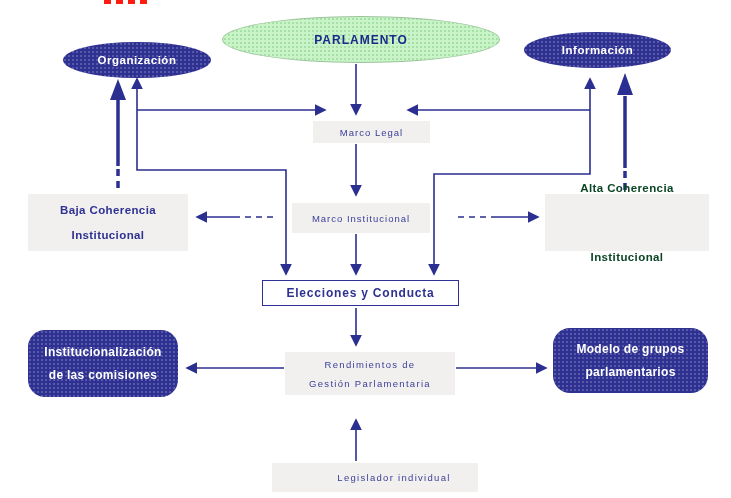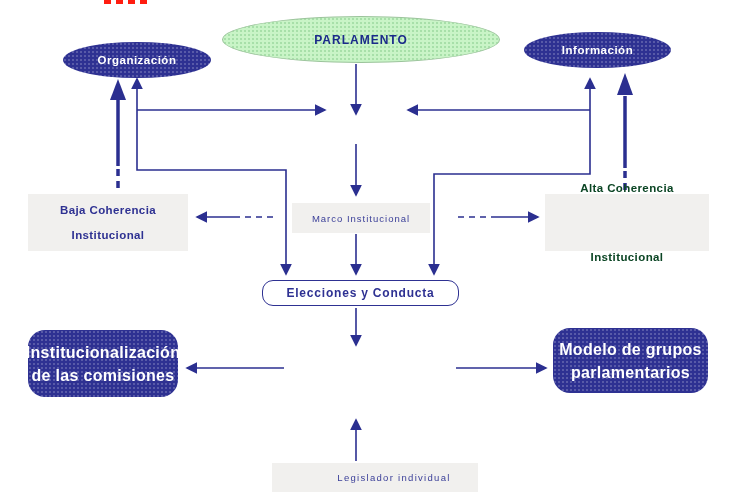--- a/index.html
+++ b/index.html
@@ -24,21 +24,21 @@
     background-image:radial-gradient(rgba(80,170,90,0.28) 1px, rgba(0,0,0,0) 1.3px);
     background-size:4px 4px;
   }
   .gray-box{background:#f1f0ee;color:#3c4099;}
   .rounded{border-radius:17px;}
   .parlamento-label{color:#1b2a8a;font-weight:bold;font-size:12px;letter-spacing:1px;}
   .oval-label{font-size:11.5px;letter-spacing:0.5px;}
   .small-label{font-size:9.5px;letter-spacing:1px;}
   .bold-navy{color:#2e3192;font-weight:bold;font-size:11.5px;letter-spacing:0.4px;line-height:25px;}
   .bold-green{color:#0b4524;font-weight:bold;font-size:11.5px;letter-spacing:0.4px;line-height:25px;gap:44px;}
-  .white-two-line{font-size:16px;letter-spacing:0.3px;line-height:23px;}
+  .white-two-line{font-size:12px;letter-spacing:0.3px;line-height:23px;}
   .elecciones{
     background:#ffffff;border:1.6px solid #2e3192;color:#2e3192;
     font-weight:bold;font-size:12px;letter-spacing:0.8px;
   }
   .rend-label{font-size:9.5px;letter-spacing:1.3px;line-height:19px;}
   .red-mark{position:absolute;top:0;width:7px;height:4px;background:#ff1d10;z-index:2;}
 </style>
 </head>
 <body>
 
@@ -97,44 +97,51 @@
   </div>
 
   <div class="node ellipse navy-fill oval-label" style="left:63px;top:42px;width:148px;height:36px;">
     <span>Organización</span>
   </div>
 
   <div class="node ellipse navy-fill oval-label" style="left:524px;top:32px;width:147px;height:36px;">
     <span>Información</span>
   </div>
 
+  <div class="node gray-box small-label" style="left:313px;top:121px;width:117px;height:22px;">
+    <span>Marco Legal</span>
+  </div>
 
   <div class="node gray-box small-label" style="left:292px;top:203px;width:138px;height:30px;">
     <span>Marco Institucional</span>
   </div>
 
   <div class="node gray-box bold-navy" style="left:28px;top:194px;width:160px;height:57px;">
     <span>Baja Coherencia</span>
     <span>Institucional</span>
   </div>
 
   <div class="node gray-box bold-green" style="left:545px;top:194px;width:164px;height:57px;">
     <span>Alta Coherencia</span>
     <span>Institucional</span>
   </div>
 
-  <div class="node elecciones" style="left:262px;top:280px;width:197px;height:26px;border-radius:11px;">
+  <div class="node elecciones" style="left:262px;top:280px;width:197px;height:26px;">
     <span>Elecciones y Conducta</span>
   </div>
 
   <div class="node navy-fill rounded white-two-line" style="left:28px;top:330px;width:150px;height:67px;">
     <span>Institucionalización</span>
     <span>de las comisiones</span>
   </div>
 
+  <div class="node gray-box rend-label" style="left:285px;top:352px;width:170px;height:43px;">
+    <span>Rendimientos de</span>
+    <span>Gestión Parlamentaria</span>
+  </div>
 
   <div class="node navy-fill rounded white-two-line" style="left:553px;top:328px;width:155px;height:65px;">
     <span>Modelo de grupos</span>
     <span>parlamentarios</span>
   </div>
 
   <div class="node gray-box small-label" style="left:272px;top:463px;width:206px;height:29px;letter-spacing:1.3px;padding-left:38px;">
     <span>Legislador individual</span>
   </div>
 

